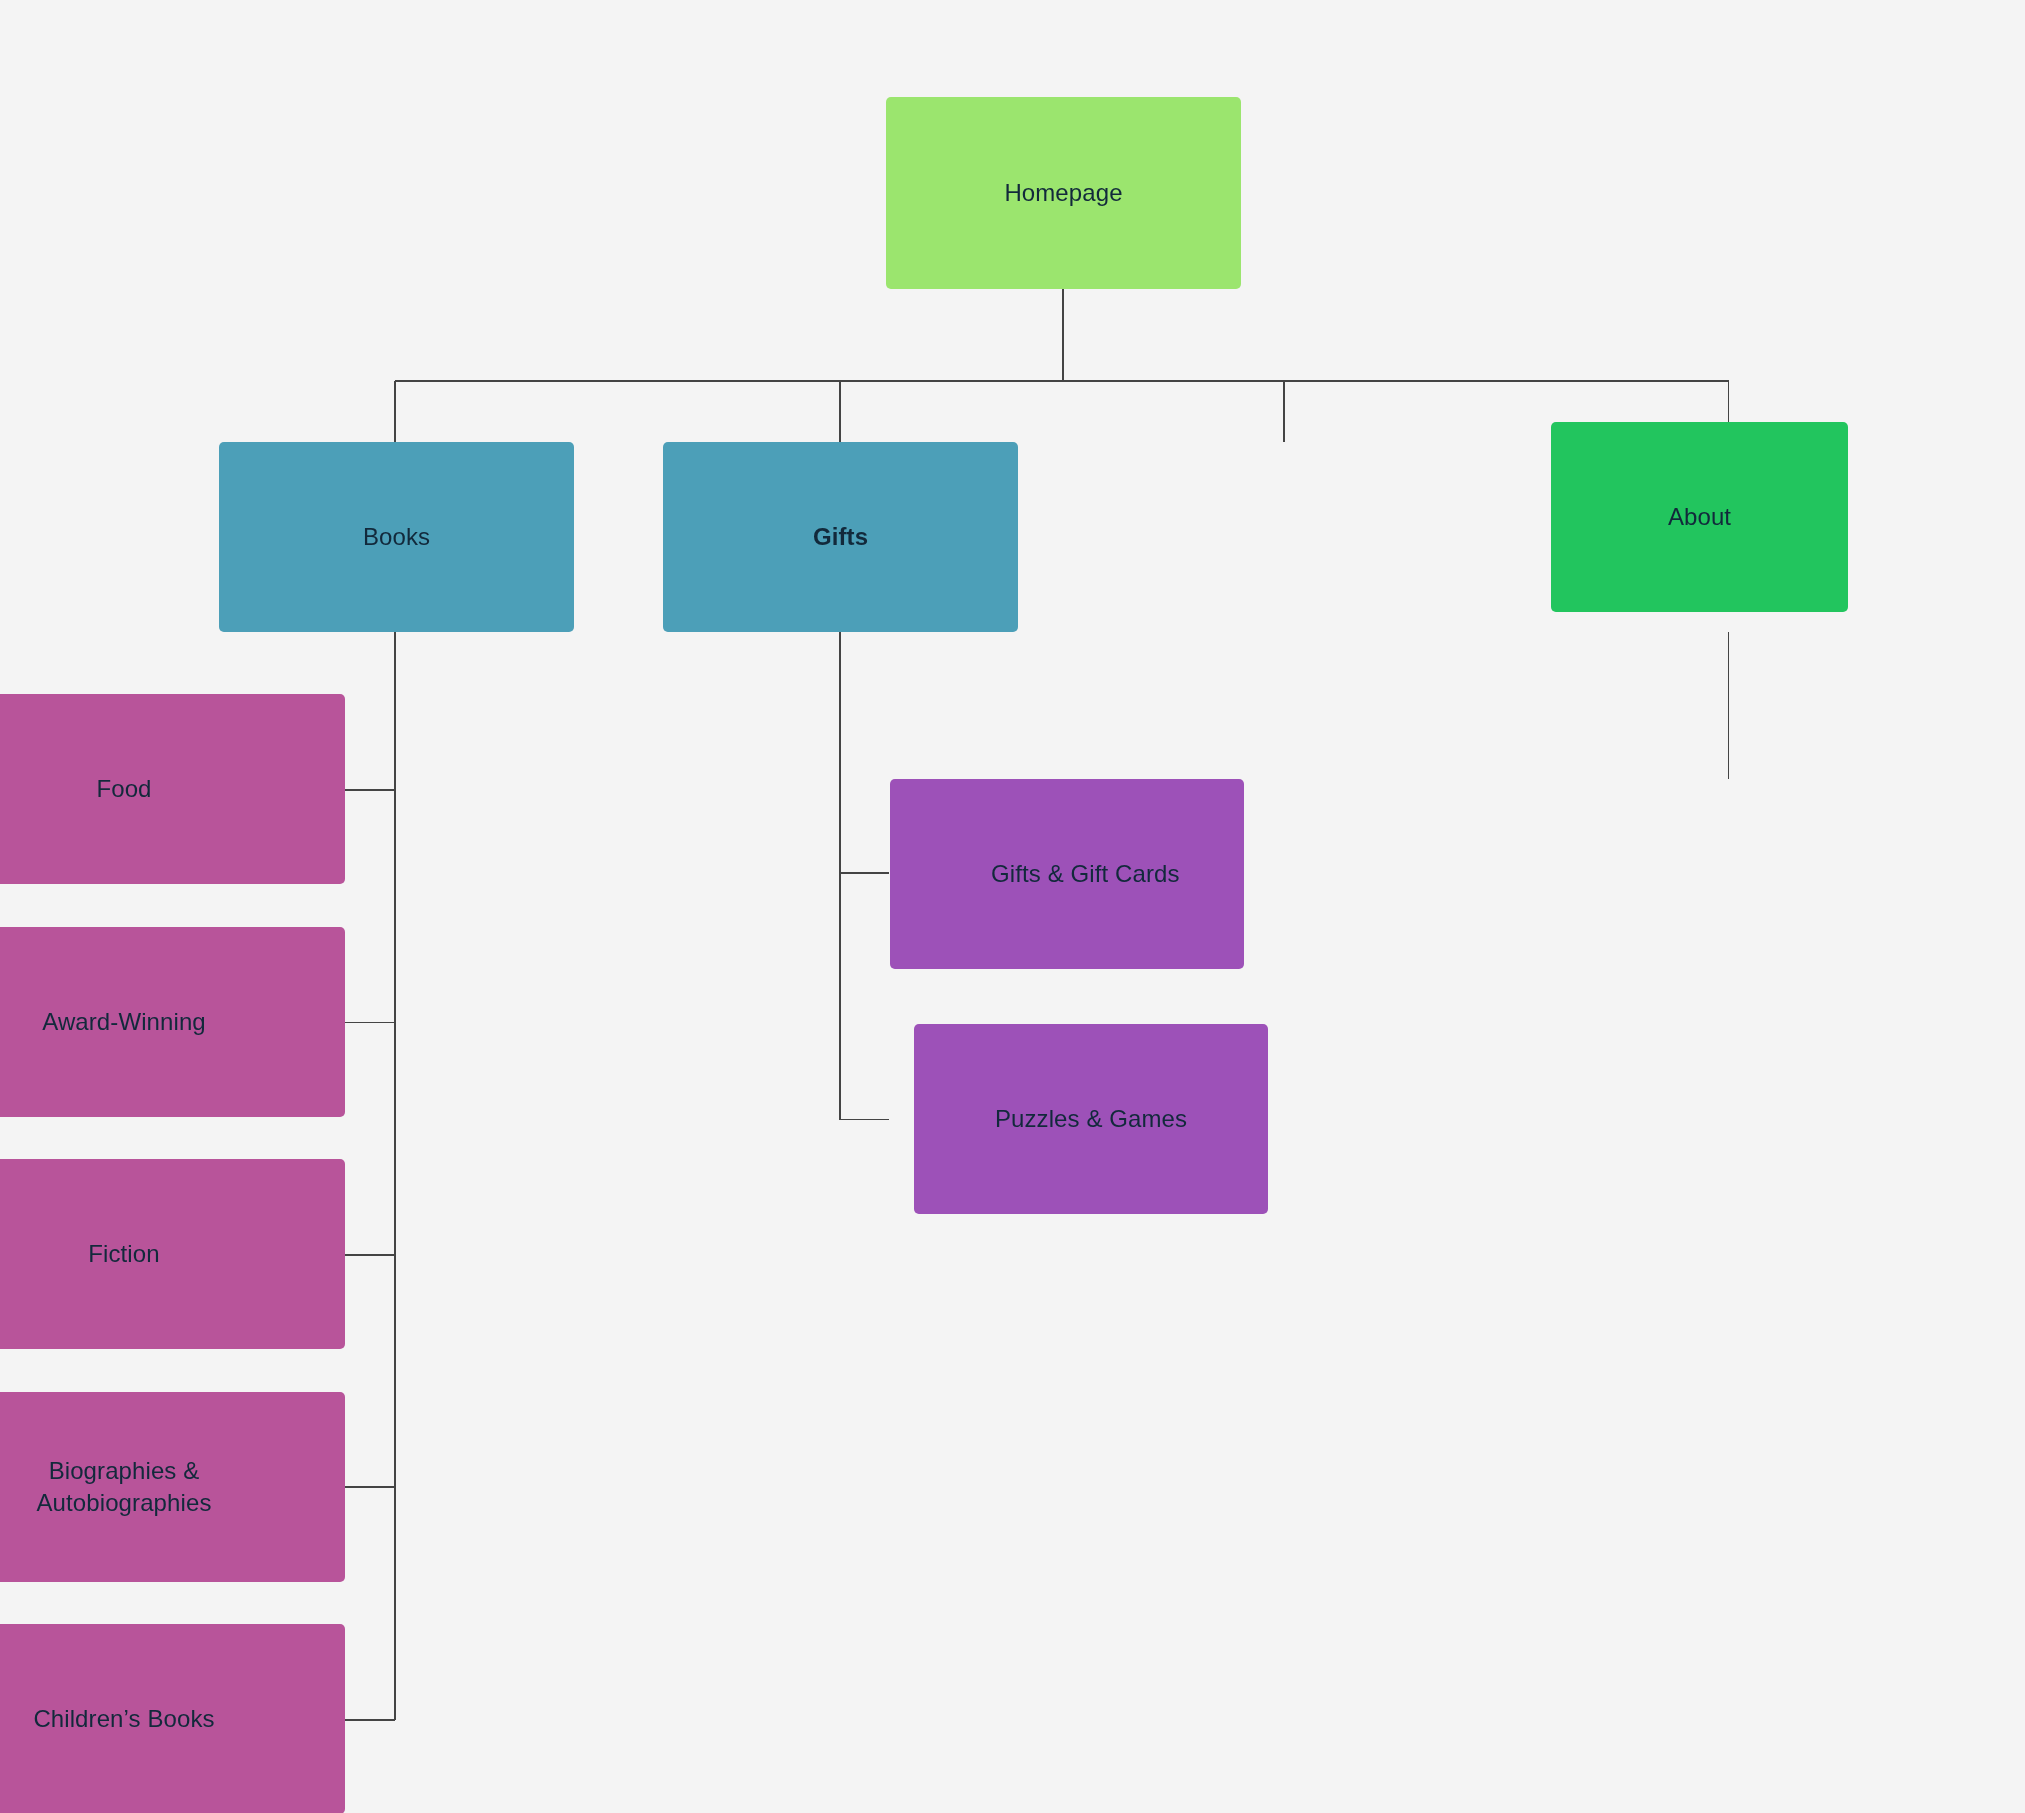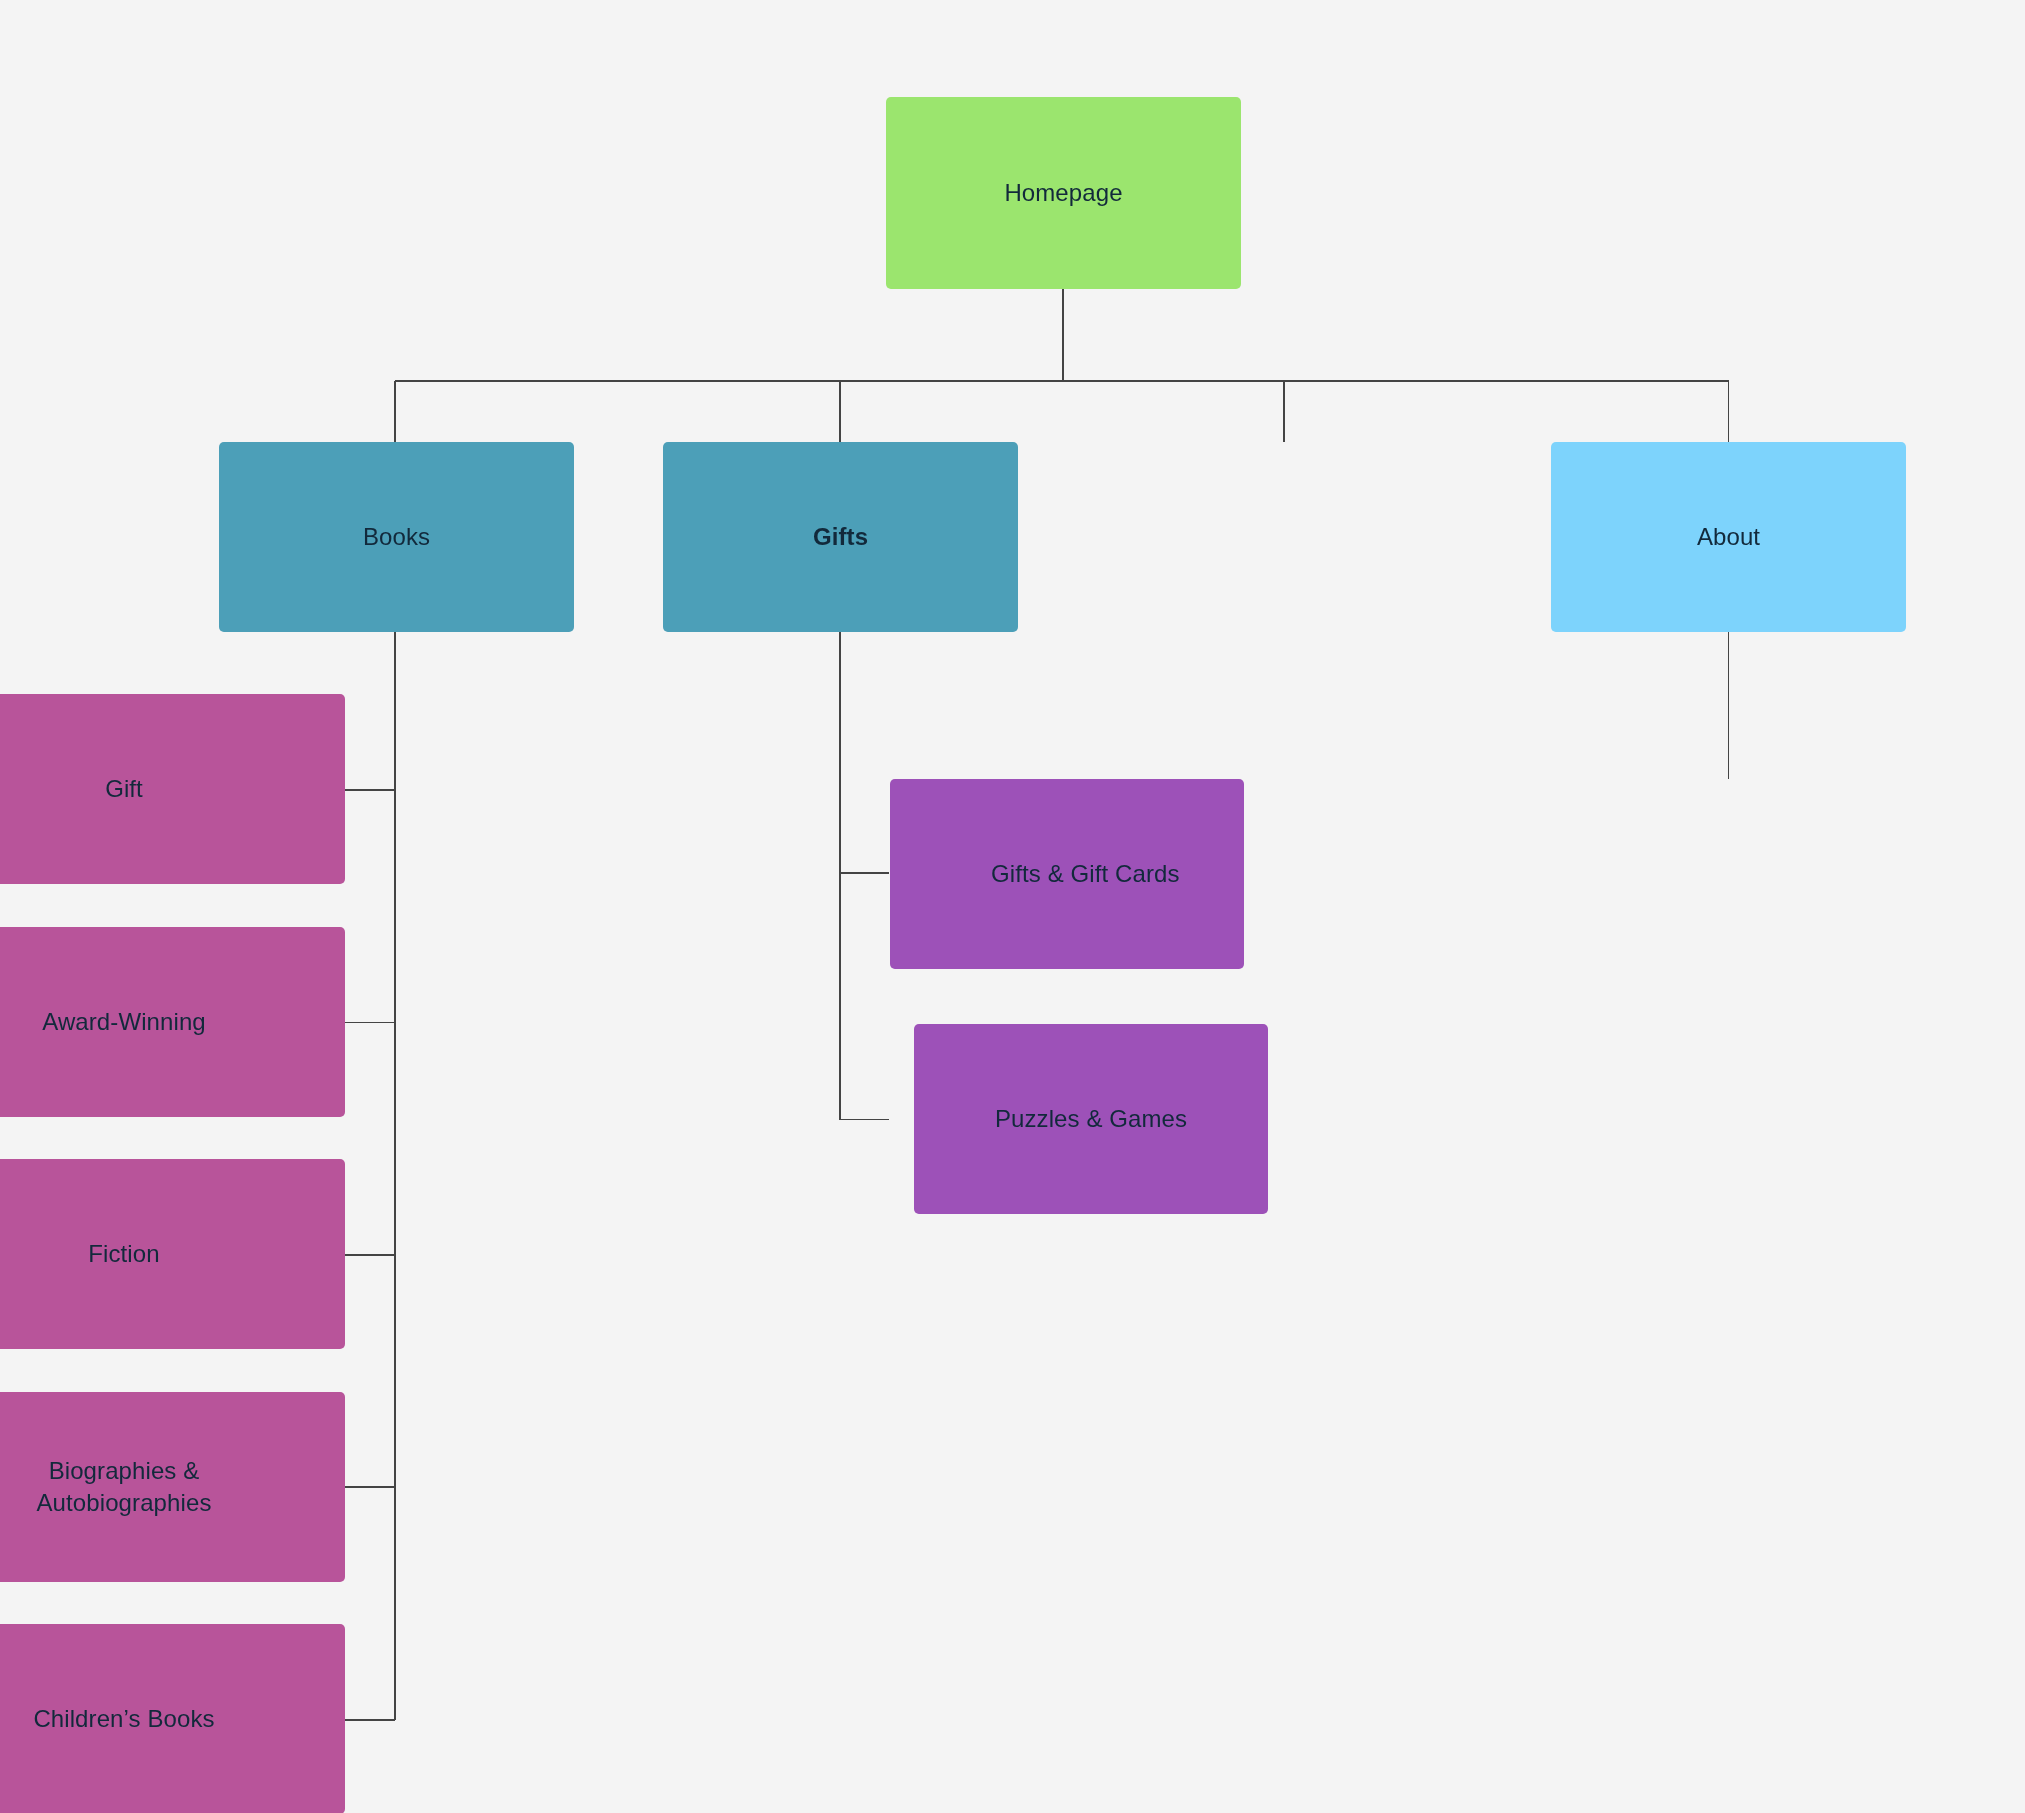--- a/index.html
+++ b/index.html
@@ -72,25 +72,25 @@
 
 <div class="node" style="left: 886px; top: 97px; width: 355px; height: 192px; background: rgb(155, 229, 110);">
       <span class="node-label">Homepage</span>
     </div>
     <div class="node" style="left: 219px; top: 442px; width: 355px; height: 190px; background: rgb(76, 159, 184);">
       <span class="node-label">Books</span>
     </div>
     <div class="node" style="left: 663px; top: 442px; width: 355px; height: 190px; background: rgb(76, 159, 184); font-weight: bold;">
       <span class="node-label">Gifts</span>
     </div>
-    <div class="node" style="left: 1551px; top: 442px; width: 355px; height: 190px; background: #7dd3fc;">
+    <div class="node" style="left: 1551px; top: 422px; width: 297px; height: 190px; background: #22c55e;">
       <span class="node-label">About</span>
     </div>
     <div class="node" style="left: -97px; top: 694px; width: 442px; height: 190px; background: rgb(184, 84, 154);">
-      <span class="node-label">Gift</span>
+      <span class="node-label">Food</span>
     </div>
     <div class="node" style="left: -97px; top: 927px; width: 442px; height: 190px; background: rgb(184, 84, 154);">
       <span class="node-label">Award-Winning</span>
     </div>
     <div class="node" style="left: -97px; top: 1159px; width: 442px; height: 190px; background: rgb(184, 84, 154);">
       <span class="node-label">Fiction</span>
     </div>
     <div class="node" style="left: -97px; top: 1392px; width: 442px; height: 190px; background: rgb(184, 84, 154);">
       <span class="node-label">Biographies &amp;
 Autobiographies</span>

